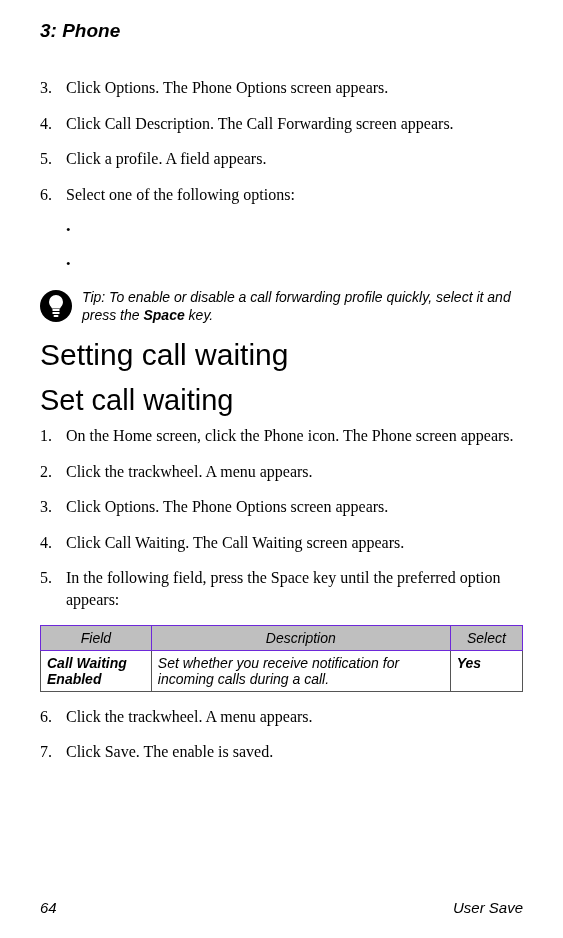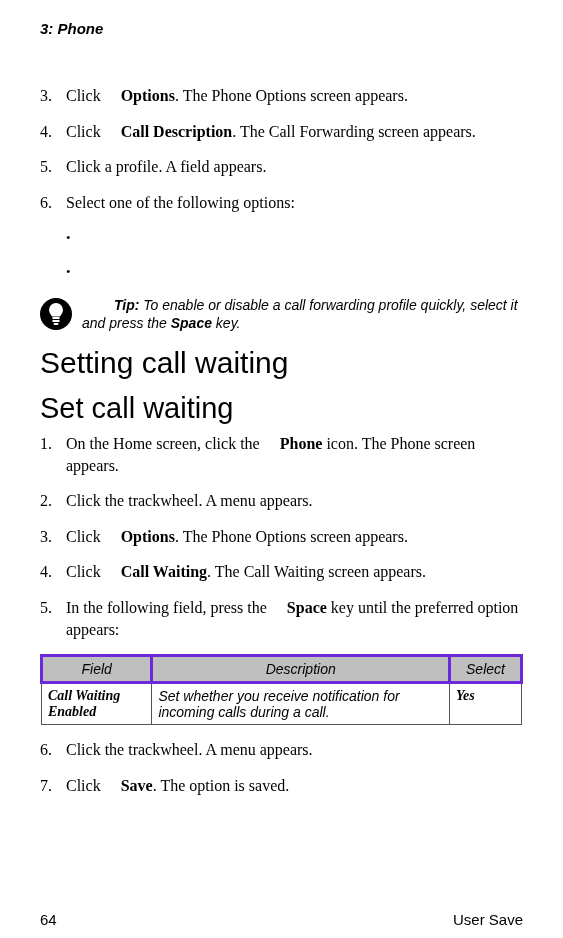--- a/index.html
+++ b/index.html
@@ -9,22 +9,22 @@
     background: #fff;
     font-family: "Palatino Linotype", "Book Antiqua", Palatino, serif;
     color: #000;
     position: relative;
     padding: 20px 40px 30px 40px;
   }
   .header-label {
     font-family: Arial, Helvetica, sans-serif;
     font-style: italic;
     font-weight: bold;
-    font-size: 15px;
-    margin-bottom: 48px;
+    font-size: 19px;
+    margin-bottom: 35px;
   }
   .num-item {
     display: flex;
     align-items: flex-start;
     font-size: 16px;
     line-height: 1.35;
     margin-bottom: 14px;
   }
   .num-item .num {
     width: 26px;
@@ -41,21 +41,21 @@
     margin-bottom: 12px;
     padding-left: 26px;
   }
   .bullet-item .dot {
     width: 22px;
     flex: 0 0 22px;
     font-size: 13px;
     line-height: 1.7;
   }
   .bullet-item .body { flex: 1; }
-  b { font-weight: bold; margin-left: 16px; }
+  b { font-weight: normal; }
 
   .tip-row {
     display: flex;
     align-items: center;
     margin: 6px 0 14px 0;
   }
   .tip-icon {
     width: 32px;
     height: 32px;
     flex: 0 0 32px;
@@ -63,21 +63,21 @@
     display: flex;
     align-items: center;
     justify-content: center;
   }
   .tip-text {
     font-family: Arial, Helvetica, sans-serif;
     font-style: italic;
     font-size: 14px;
     line-height: 1.3;
   }
-  .tip-text .tip-lbl { font-weight: bold; margin-left: 32px; }
+  .tip-text .tip-lbl { font-weight: normal; }
   .tip-text .tip-key { font-weight: bold; }
 
   h1.section {
     font-family: Arial, Helvetica, sans-serif;
     font-size: 30px;
     font-weight: normal;
     margin: 6px 0 12px 0;
   }
   h2.sub {
     font-family: Arial, Helvetica, sans-serif;
@@ -91,39 +91,40 @@
     width: 100%;
     margin: 4px 0 14px 0;
     font-family: Arial, Helvetica, sans-serif;
     font-size: 14px;
   }
   table.field th {
     background: #bfbfbf;
     font-style: italic;
     font-weight: normal;
     padding: 4px 4px;
-    border: 3px solid #6d28d9;
+    border: 1px solid #6d28d9;
     text-align: center;
   }
   table.field td {
     border: 1px solid #555;
     padding: 4px 6px;
     vertical-align: top;
     font-style: italic;
   }
-  table.field td.fbold { font-weight: bold; font-family: Liberation Serif, serif; }
+  table.field td.fbold { font-weight: bold; }
 
   .footer {
     position: absolute;
-    bottom: 10px;
+    bottom: 22px;
     left: 40px;
     right: 40px;
     display: flex;
     justify-content: space-between;
     font-family: Arial, Helvetica, sans-serif;
+    font-style: italic;
     font-size: 15px;
   }
 </style>
 </head>
 <body>
 
 <div class="header-label">3: Phone</div>
 
 <div class="num-item">
   <div class="num">3.</div>
@@ -223,20 +224,20 @@
 
 <div class="num-item">
   <div class="num">6.</div>
   <div class="body">
     <span>Click the trackwheel. A menu appears.</span>
   </div>
 </div>
 <div class="num-item">
   <div class="num">7.</div>
   <div class="body">
-    <span>Click </span><b>Save</b><span>. The option is saved.</span>
+    <span>Click </span><b>Save</b><span>. The enable is saved.</span>
   </div>
 </div>
 
 <div class="footer">
   <span>64</span>
   <span>User Save</span>
 </div>
 
 </body></html>

